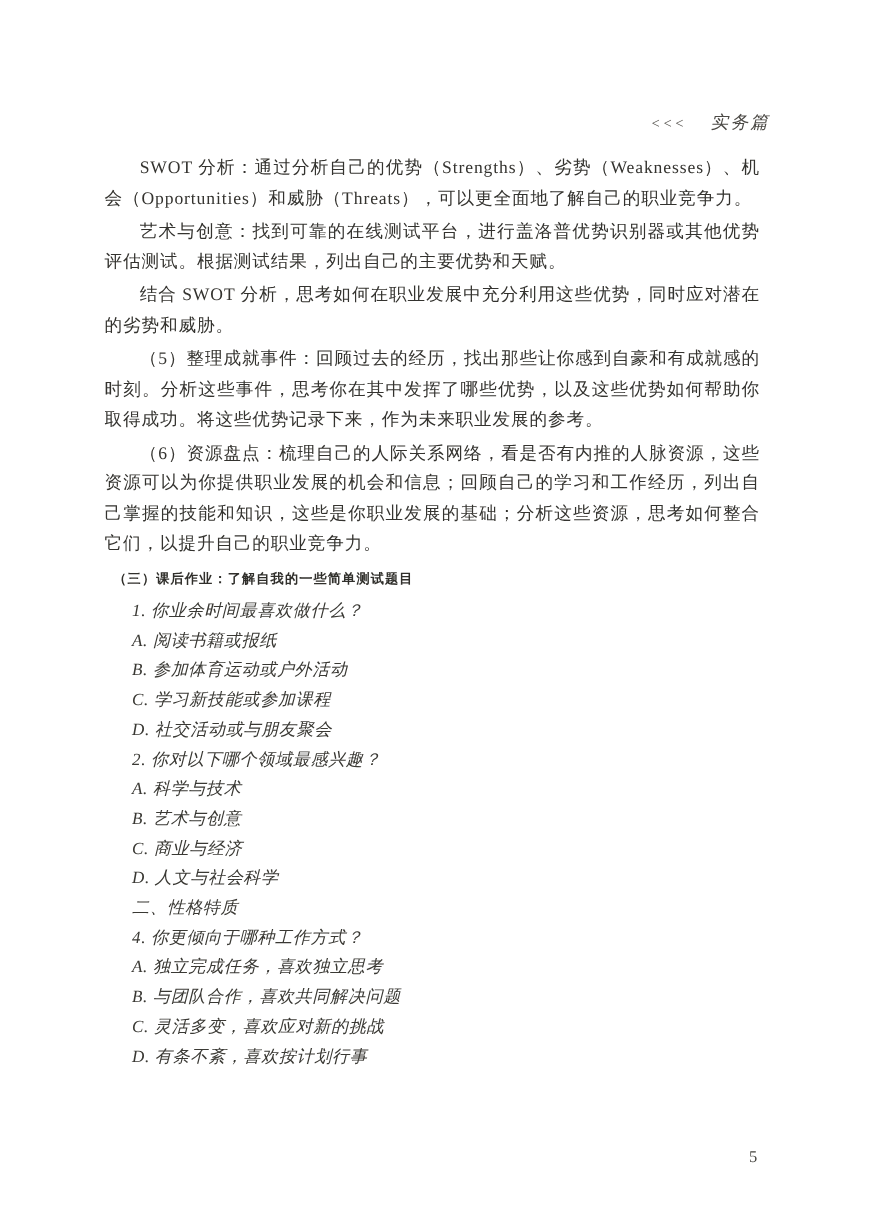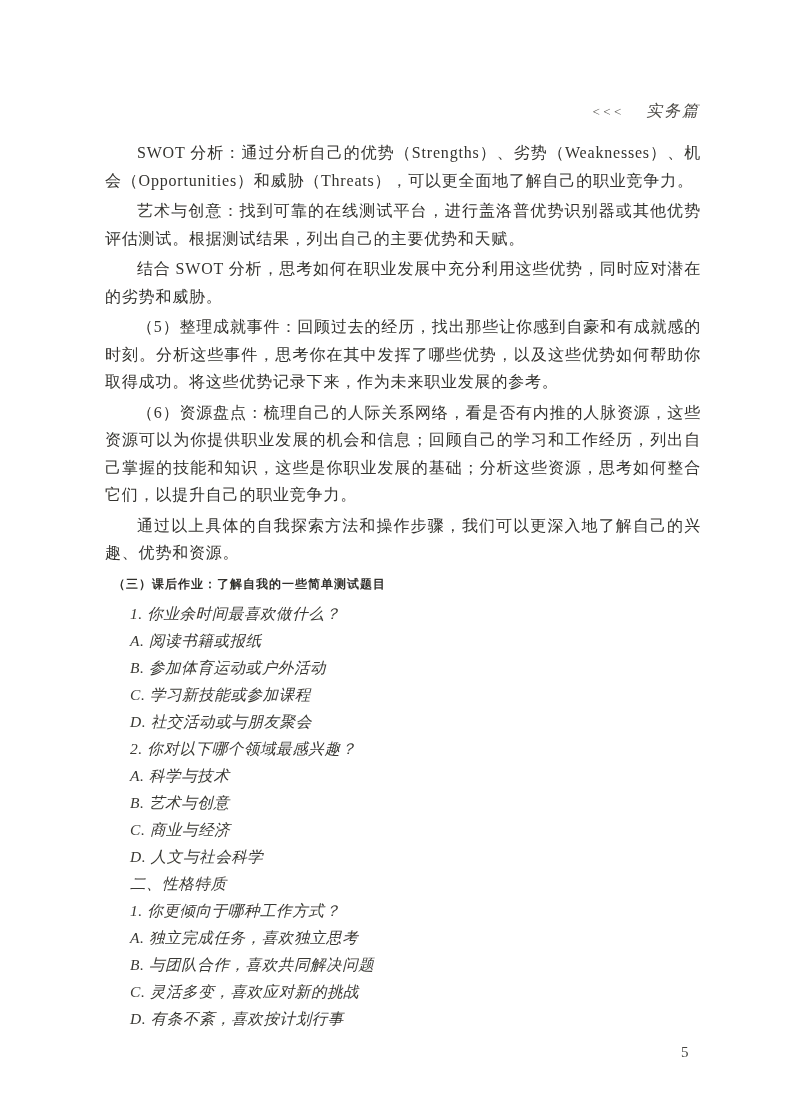--- a/index.html
+++ b/index.html
@@ -33,21 +33,21 @@
     font-style: italic;
   }
   .running-header .section {
     font-size: 16px;
     letter-spacing: 2px;
     font-style: italic;
   }
   .content {
     position: absolute;
     top: 112px;
-    left: 105px;
+    left: 95px;
     width: 596px;
   }
   .body-para {
     margin: 0 0 3px 0;
     font-size: 16px;
     line-height: 27.5px;
     letter-spacing: 0.8px;
     text-align: justify;
     text-indent: 2em;
     color: #34332f;
@@ -86,36 +86,35 @@
   <div class="running-header">
     <span class="arrows">&lt;&lt;&lt;</span><span class="section">实务篇</span>
   </div>
 
   <div class="content">
     <p class="body-para">SWOT 分析：通过分析自己的优势（Strengths）、劣势（Weaknesses）、机会（Opportunities）和威胁（Threats），可以更全面地了解自己的职业竞争力。</p>
     <p class="body-para">艺术与创意：找到可靠的在线测试平台，进行盖洛普优势识别器或其他优势评估测试。根据测试结果，列出自己的主要优势和天赋。</p>
     <p class="body-para">结合 SWOT 分析，思考如何在职业发展中充分利用这些优势，同时应对潜在的劣势和威胁。</p>
     <p class="body-para">（5）整理成就事件：回顾过去的经历，找出那些让你感到自豪和有成就感的时刻。分析这些事件，思考你在其中发挥了哪些优势，以及这些优势如何帮助你取得成功。将这些优势记录下来，作为未来职业发展的参考。</p>
     <p class="body-para">（6）资源盘点：梳理自己的人际关系网络，看是否有内推的人脉资源，这些资源可以为你提供职业发展的机会和信息；回顾自己的学习和工作经历，列出自己掌握的技能和知识，这些是你职业发展的基础；分析这些资源，思考如何整合它们，以提升自己的职业竞争力。</p>
-    <p class="body-para">通过以上具体的自我探索方法和操作步骤，我们可以更深入地了解自己的兴趣、优势和资源。</p>
 
     <p class="hw-heading">（三）课后作业：了解自我的一些简单测试题目</p>
 
     <p class="hw-line">1. 你业余时间最喜欢做什么？</p>
     <p class="hw-line">A. 阅读书籍或报纸</p>
     <p class="hw-line">B. 参加体育运动或户外活动</p>
     <p class="hw-line">C. 学习新技能或参加课程</p>
     <p class="hw-line">D. 社交活动或与朋友聚会</p>
     <p class="hw-line">2. 你对以下哪个领域最感兴趣？</p>
     <p class="hw-line">A. 科学与技术</p>
     <p class="hw-line">B. 艺术与创意</p>
     <p class="hw-line">C. 商业与经济</p>
     <p class="hw-line">D. 人文与社会科学</p>
     <p class="hw-line">二、性格特质</p>
-    <p class="hw-line">1. 你更倾向于哪种工作方式？</p>
+    <p class="hw-line">4. 你更倾向于哪种工作方式？</p>
     <p class="hw-line">A. 独立完成任务，喜欢独立思考</p>
     <p class="hw-line">B. 与团队合作，喜欢共同解决问题</p>
     <p class="hw-line">C. 灵活多变，喜欢应对新的挑战</p>
     <p class="hw-line">D. 有条不紊，喜欢按计划行事</p>
   </div>
 
   <div class="page-number">5</div>
 
 </div>
 

